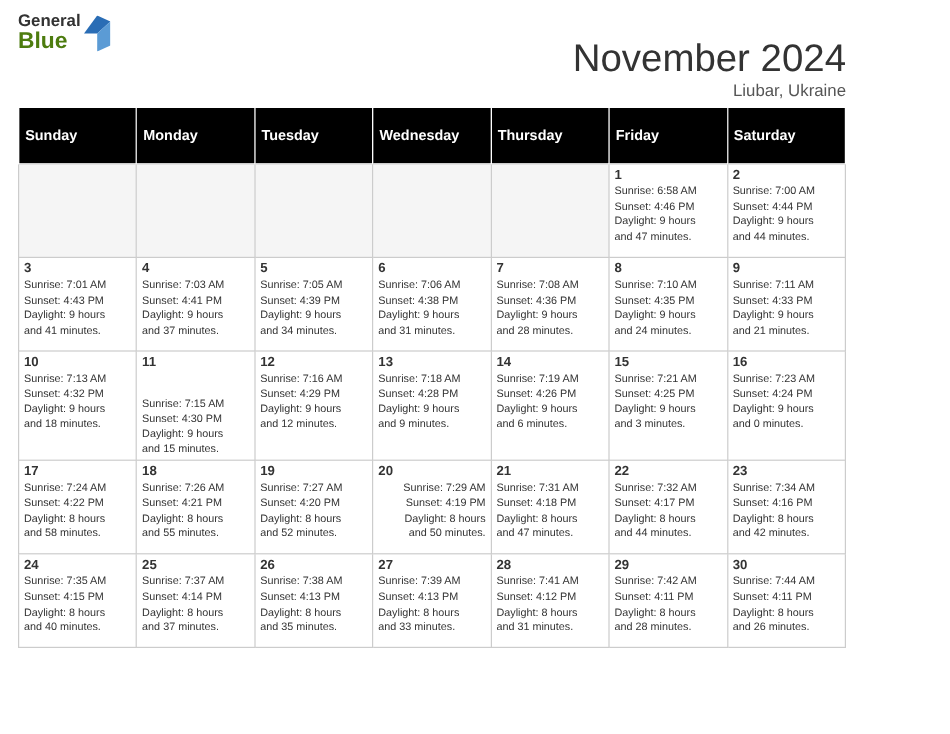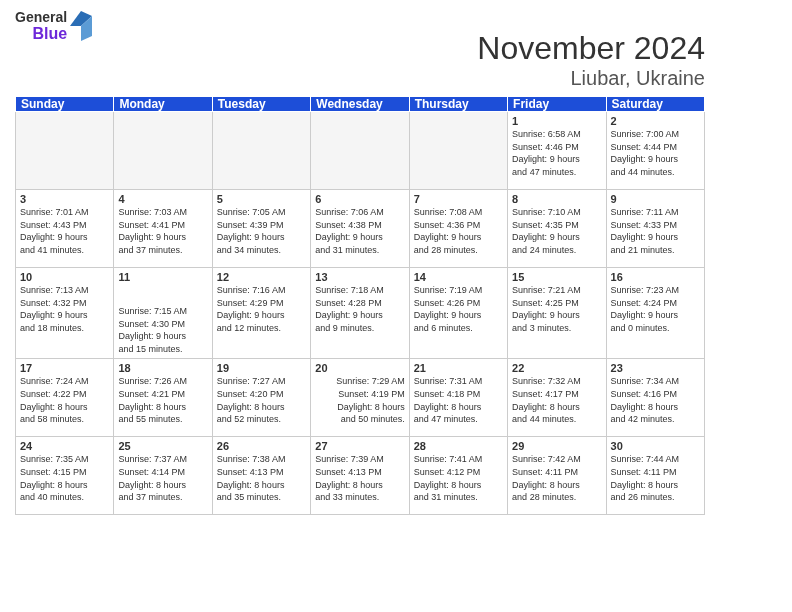--- a/index.html
+++ b/index.html
@@ -28,34 +28,34 @@
     .title-block {
       text-align: right;
     }
     .month-title {
       font-size: 32px;
       font-weight: normal;
       color: #333;
       margin-top: 20px;
     }
     .location {
-      font-size: 20px;
+      font-size: 14px;
       color: #555;
     }
     .calendar {
       width: 100%;
       border-collapse: collapse;
       table-layout: fixed;
     }
     .calendar th {
-      background: #1d4ed8;
+      background: #000000;
       color: #fff;
       font-size: 12px;
       font-weight: bold;
-      padding: 0 5px;
+      padding: 16px 5px;
       text-align: left;
       border: 1px solid #fff;
     }
     .calendar td {
       border: 1px solid #ccc;
       vertical-align: top;
       padding: 3px 4px;
       font-size: 9.5px;
       color: #333;
       height: 78px;
@@ -78,21 +78,21 @@
   </style>
 </head>
 <body>
 
 <div class="container">
   <div class="header-row">
     <div class="logo">
   <div style="display:flex;align-items:center;gap:3px;">
     <div style="display:flex;flex-direction:column;line-height:1.1;">
       <span style="font-size:14px;font-weight:bold;color:#333;">General</span>
-      <span style="font-size:16px;font-weight:bold;color:#6d28d9;text-align:right;">Blue</span>
+      <span style="font-size:19px;font-weight:bold;color:#4d7c0f;">Blue</span>
     </div>
     <svg width="22" height="30" viewBox="0 0 22 30">
       <polygon points="0,15 11,0 22,5 11,15" fill="#2a6db5"></polygon>
       <polygon points="11,15 22,5 22,25 11,30" fill="#5b9bd5"></polygon>
     </svg>
   </div>
 </div>
     <div class="title-block">
       <div class="month-title">November 2024</div>
       <div class="location">Liubar, Ukraine</div>

